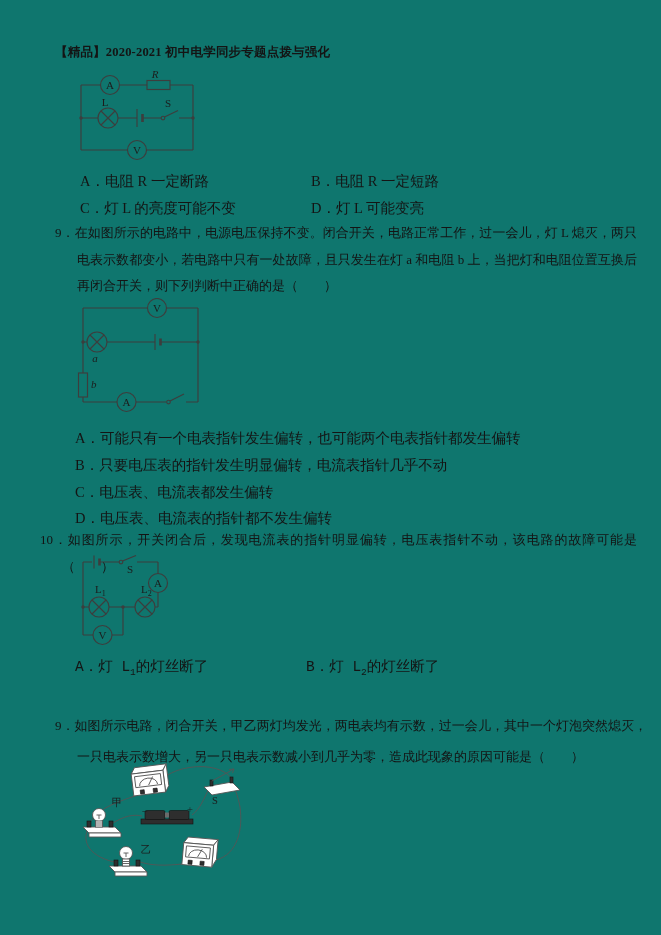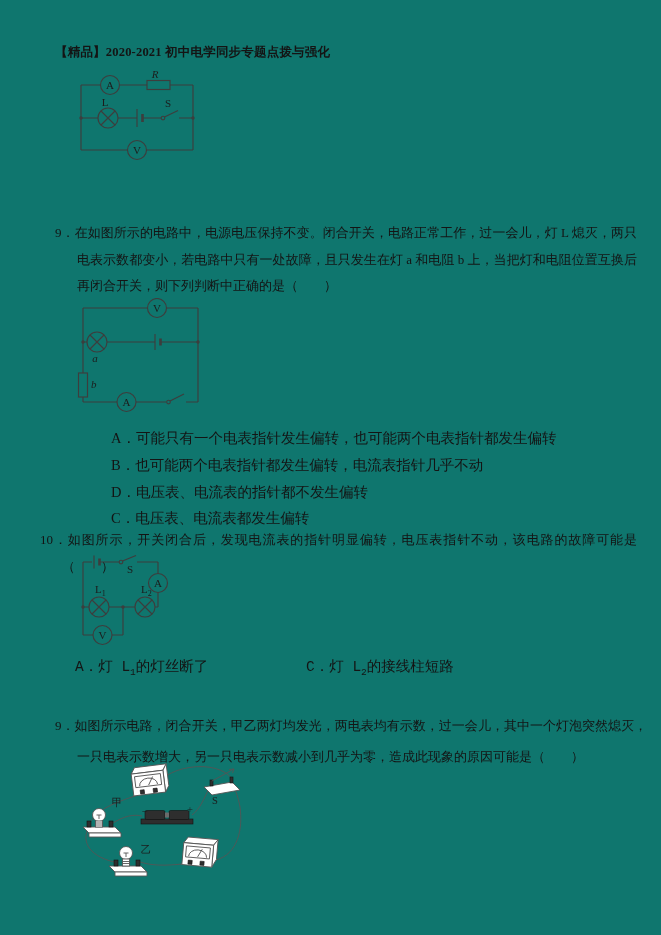--- a/index.html
+++ b/index.html
@@ -7,21 +7,21 @@
     position:relative;width:661px;height:935px;background:#0f766e;overflow:hidden;
     font-family:"Liberation Serif","DejaVu Serif",serif;color:#141414;
   }
   .abs{position:absolute;}
   .hdr{font-size:12.5px;font-weight:bold;letter-spacing:.2px;}
   .qpara{font-size:13px;line-height:26.5px;text-align:justify;padding-left:22px;text-indent:-22px;}
   .q11para{line-height:31px;}
   .optgrid{display:grid;grid-template-columns:231px auto;font-size:14.5px;line-height:26.5px;}
   .optgrid.q10{line-height:27.5px;font-family:Liberation Mono, monospace;}
   .optlist{font-size:14.5px;line-height:26.8px;}
-  .optlist div{white-space:nowrap;margin-left:36px;}
+  .optlist div{white-space:nowrap;}
   svg text{font-family:"Liberation Serif","DejaVu Serif",serif;fill:#1c1c1c;}
   svg .lbl{font-size:11px;}
   svg .it{font-style:italic;}
   svg .meterletter{font-size:11px;}
   svg .cjk{font-size:10.5px;}
   sub{font-size:9.5px;}
   .wire{stroke:#3d3d3d;stroke-width:1.15;fill:none;}
   .thick{stroke:#3d3d3d;stroke-width:2.6;fill:none;}
   .dot{fill:#3d3d3d;stroke:none;}
   .pic{stroke:#555;stroke-width:0.9;fill:none;}
@@ -54,20 +54,26 @@
     <path class="thick" d="M64.5,45 V53"></path>
     <circle class="dot" cx="3" cy="49" r="1.7"></circle>
     <circle class="dot" cx="115" cy="49" r="1.7"></circle>
     <text class="lbl it" x="77" y="9" text-anchor="middle">R</text>
     <text class="meterletter" x="32" y="20" text-anchor="middle">A</text>
     <text class="lbl" x="27" y="37" text-anchor="middle">L</text>
     <text class="lbl" x="90" y="38" text-anchor="middle">S</text>
     <text class="meterletter" x="59" y="85" text-anchor="middle">V</text>
   </svg>
 
+  <div class="abs optgrid" style="left:80px;top:168px">
+    <span>A．电阻 R 一定断路</span>
+    <span>B．电阻 R 一定短路</span>
+    <span>C．灯 L 的亮度可能不变</span>
+    <span>D．灯 L 可能变亮</span>
+  </div>
 
   <div class="abs qpara" style="left:55px;top:220px;width:560px">
     <span>9．</span><span>在如图所示的电路中，电源电压保持不变。闭合开关，电路正常工作，过一会儿，灯 L 熄灭，两只电表示数都变小，若电路中只有一处故障，且只发生在灯 a 和电阻 b 上，当把灯和电阻位置互换后再闭合开关，则下列判断中正确的是（　　）</span>
   </div>
 
   <svg class="abs" style="left:74px;top:298px" width="152" height="122" viewBox="0 0 152 122">
     <g class="wire">
       <path d="M9,10 H73 M92.5,10 H124"></path>
       <circle cx="83" cy="10" r="9.5"></circle>
       <path d="M9,10 V75 M9,99 V104 M124,10 V104"></path>
@@ -85,23 +91,23 @@
     <circle class="dot" cx="9" cy="44" r="1.7"></circle>
     <circle class="dot" cx="124" cy="44" r="1.7"></circle>
     <text class="meterletter" x="83" y="14" text-anchor="middle">V</text>
     <text class="lbl it" x="21" y="64" text-anchor="middle">a</text>
     <text class="lbl it" x="17" y="90">b</text>
     <text class="meterletter" x="52.5" y="108" text-anchor="middle">A</text>
   </svg>
 
   <div class="abs optlist" style="left:75px;top:425px">
     <div>A．可能只有一个电表指针发生偏转，也可能两个电表指针都发生偏转</div>
-    <div>B．也可能两个电表指针都发生偏转，电流表指针几乎不动</div>
+    <div>B．只要电压表的指针发生明显偏转，电流表指针几乎不动</div>
+    <div>C．电压表、电流表都发生偏转</div>
     <div>D．电压表、电流表的指针都不发生偏转</div>
-    <div>C．电压表、电流表都发生偏转</div>
   </div>
 
   <div class="abs qpara" style="left:40px;top:527px;width:575px">
     <span>10．</span><span>如图所示，开关闭合后，发现电流表的指针明显偏转，电压表指针不动，该电路的故障可能是（　　）</span>
   </div>
 
   <svg class="abs" style="left:71px;top:555px" width="128" height="96" viewBox="0 0 128 96">
     <g class="wire">
       <path d="M12,7 H21 M28.5,7 H48 M66,7 H87"></path>
       <path d="M23,0.5 V13.5"></path>
@@ -123,21 +129,21 @@
     <circle class="dot" cx="52" cy="52" r="1.7"></circle>
     <text class="lbl" x="59" y="18" text-anchor="middle">S</text>
     <text class="meterletter" x="87" y="32" text-anchor="middle">A</text>
     <text class="lbl" x="24" y="38"><tspan>L</tspan><tspan dy="2.5" font-size="8">1</tspan></text>
     <text class="lbl" x="70" y="38"><tspan>L</tspan><tspan dy="2.5" font-size="8">2</tspan></text>
     <text class="meterletter" x="31.5" y="84" text-anchor="middle">V</text>
   </svg>
 
   <div class="abs optgrid q10" style="left:75px;top:654px">
     <span><span>A．灯 L</span><sub>1</sub><span>的灯丝断了</span></span>
-    <span><span>C．灯 L</span><sub>2</sub><span>的接线柱短路</span></span>
+    <span><span>B．灯 L</span><sub>2</sub><span>的灯丝断了</span></span>
   </div>
 
   <div class="abs qpara q11para" style="left:55px;top:710px;width:570px">
     <span>9．</span><span>如图所示电路，闭合开关，甲乙两灯均发光，两电表均有示数，过一会儿，其中一个灯泡突然熄灭，一只电表示数增大，另一只电表示数减小到几乎为零，造成此现象的原因可能是（　　）</span>
   </div>
 
   <svg class="abs" style="left:80px;top:759px" width="168" height="122" viewBox="0 0 168 122">
 
     <g class="pic">
       <path d="M33,64 C44,57 54,55 62,57"></path>

